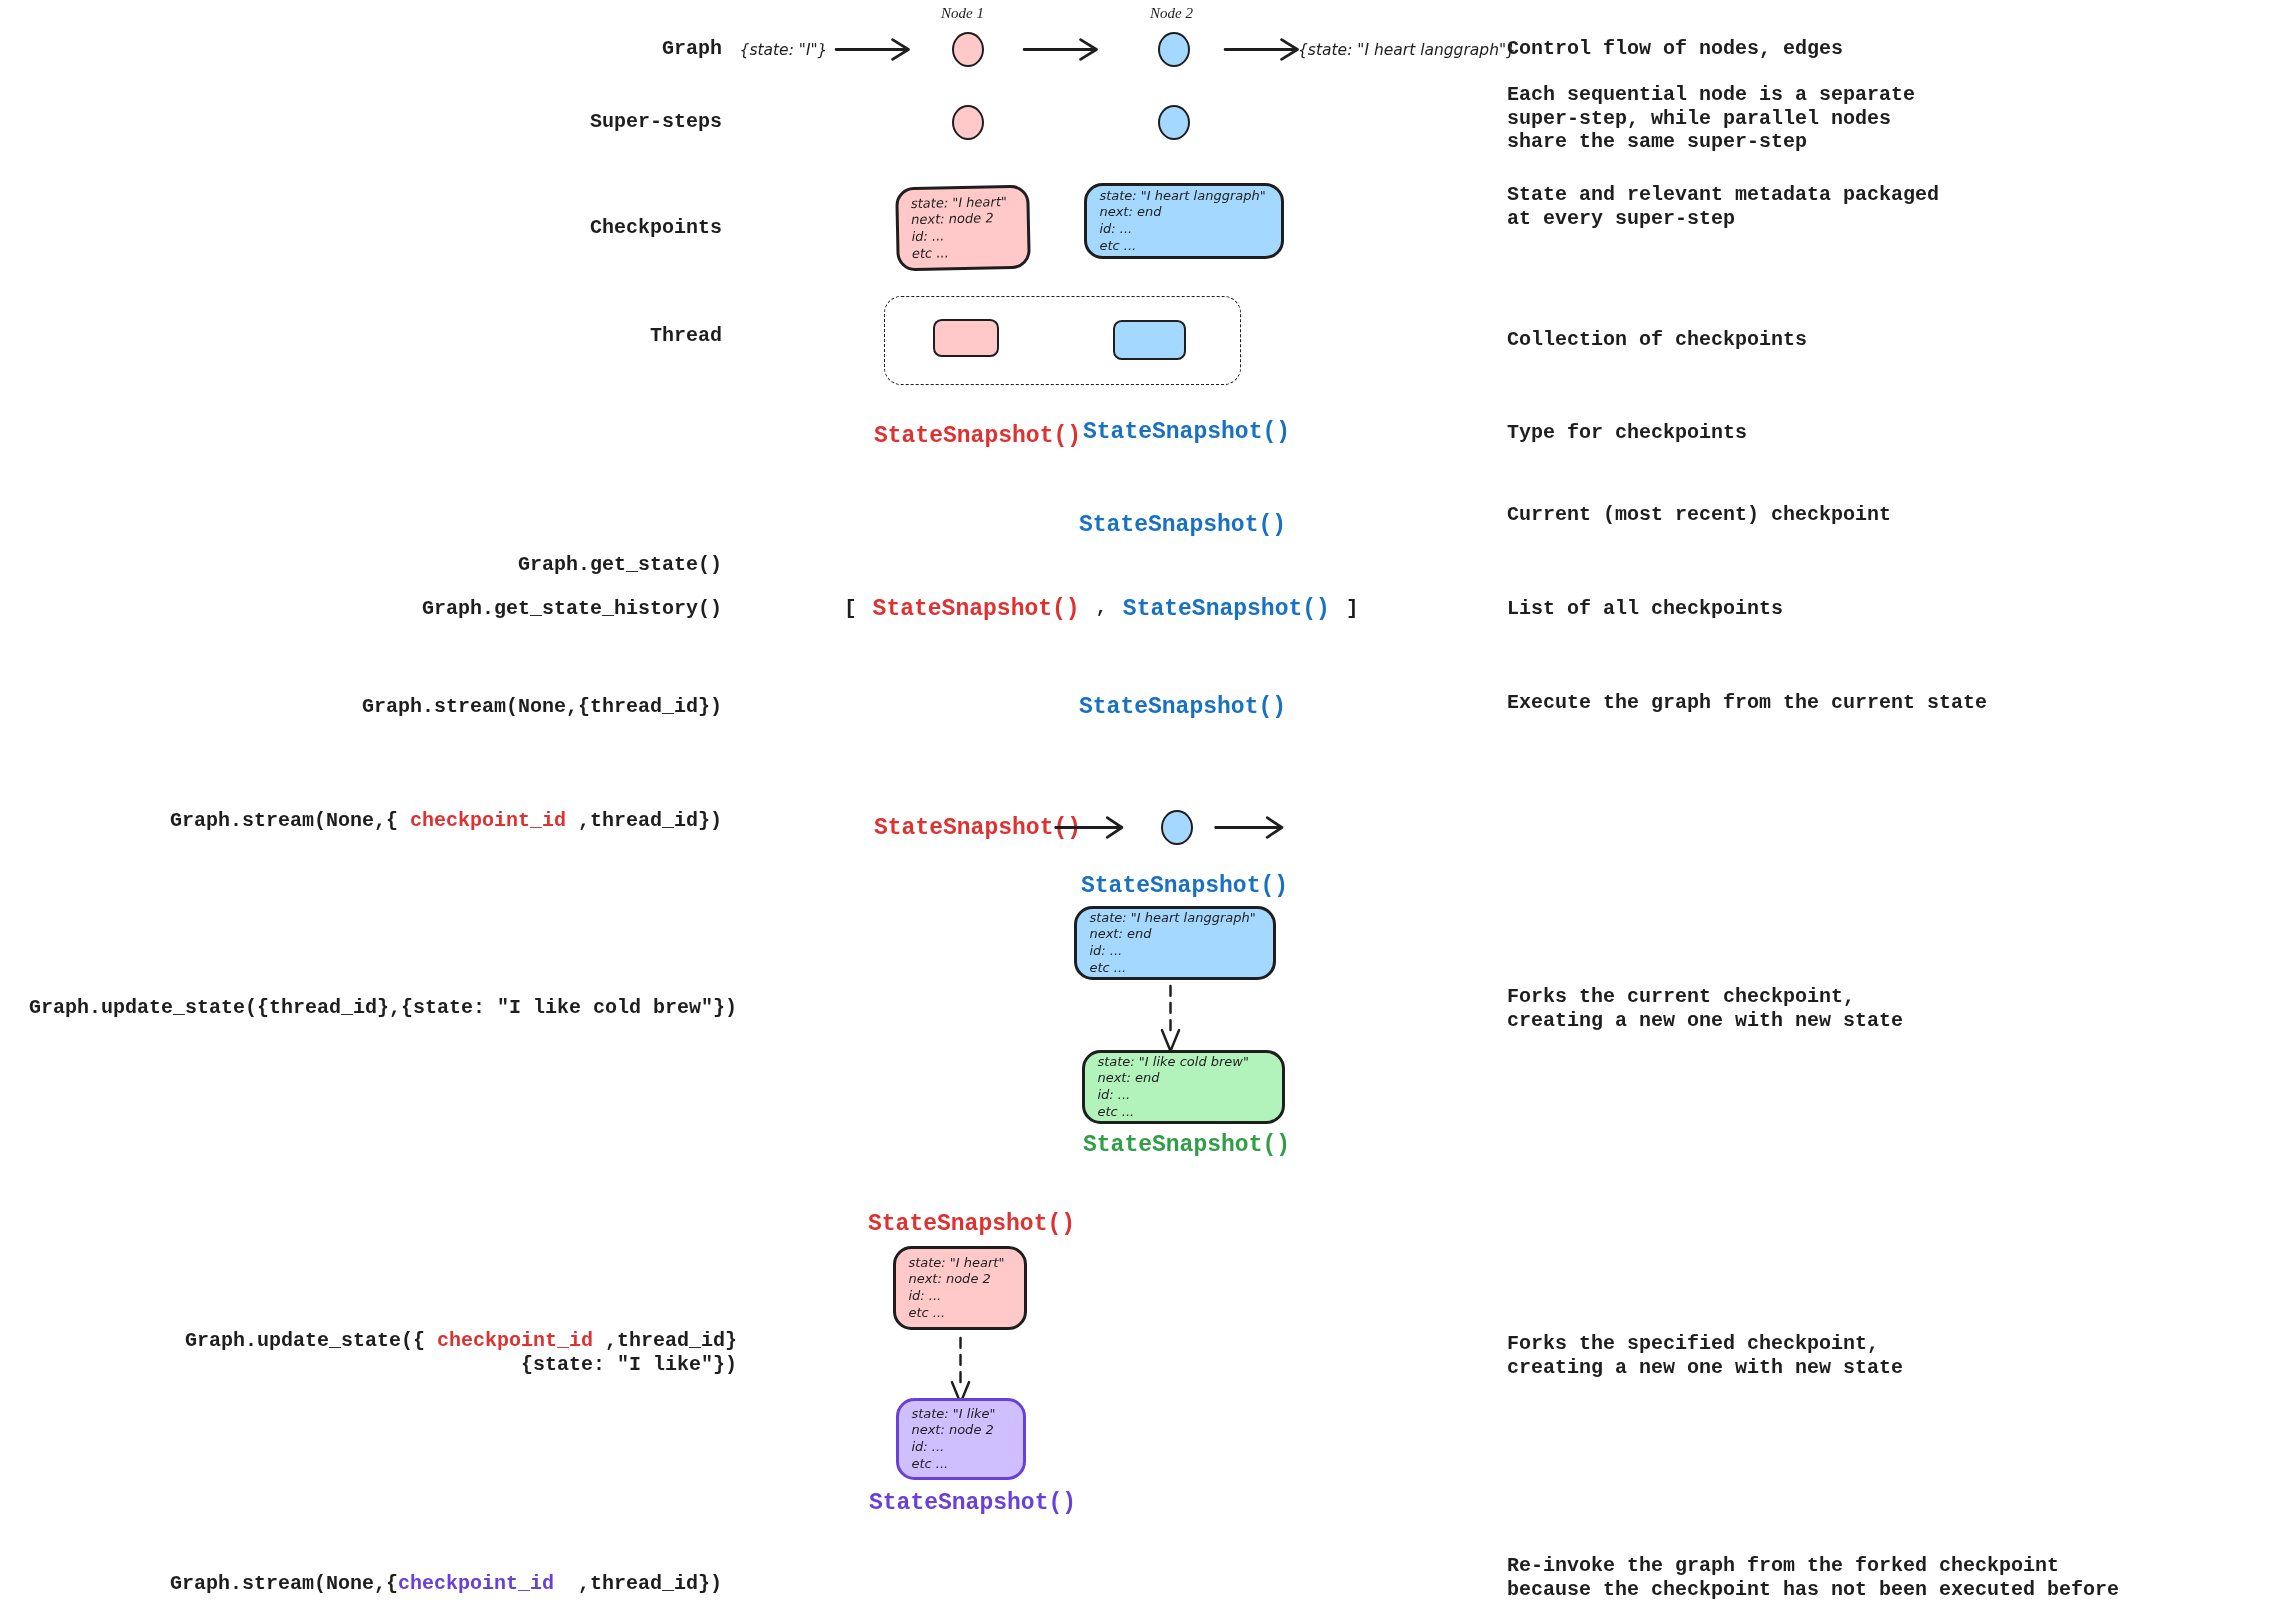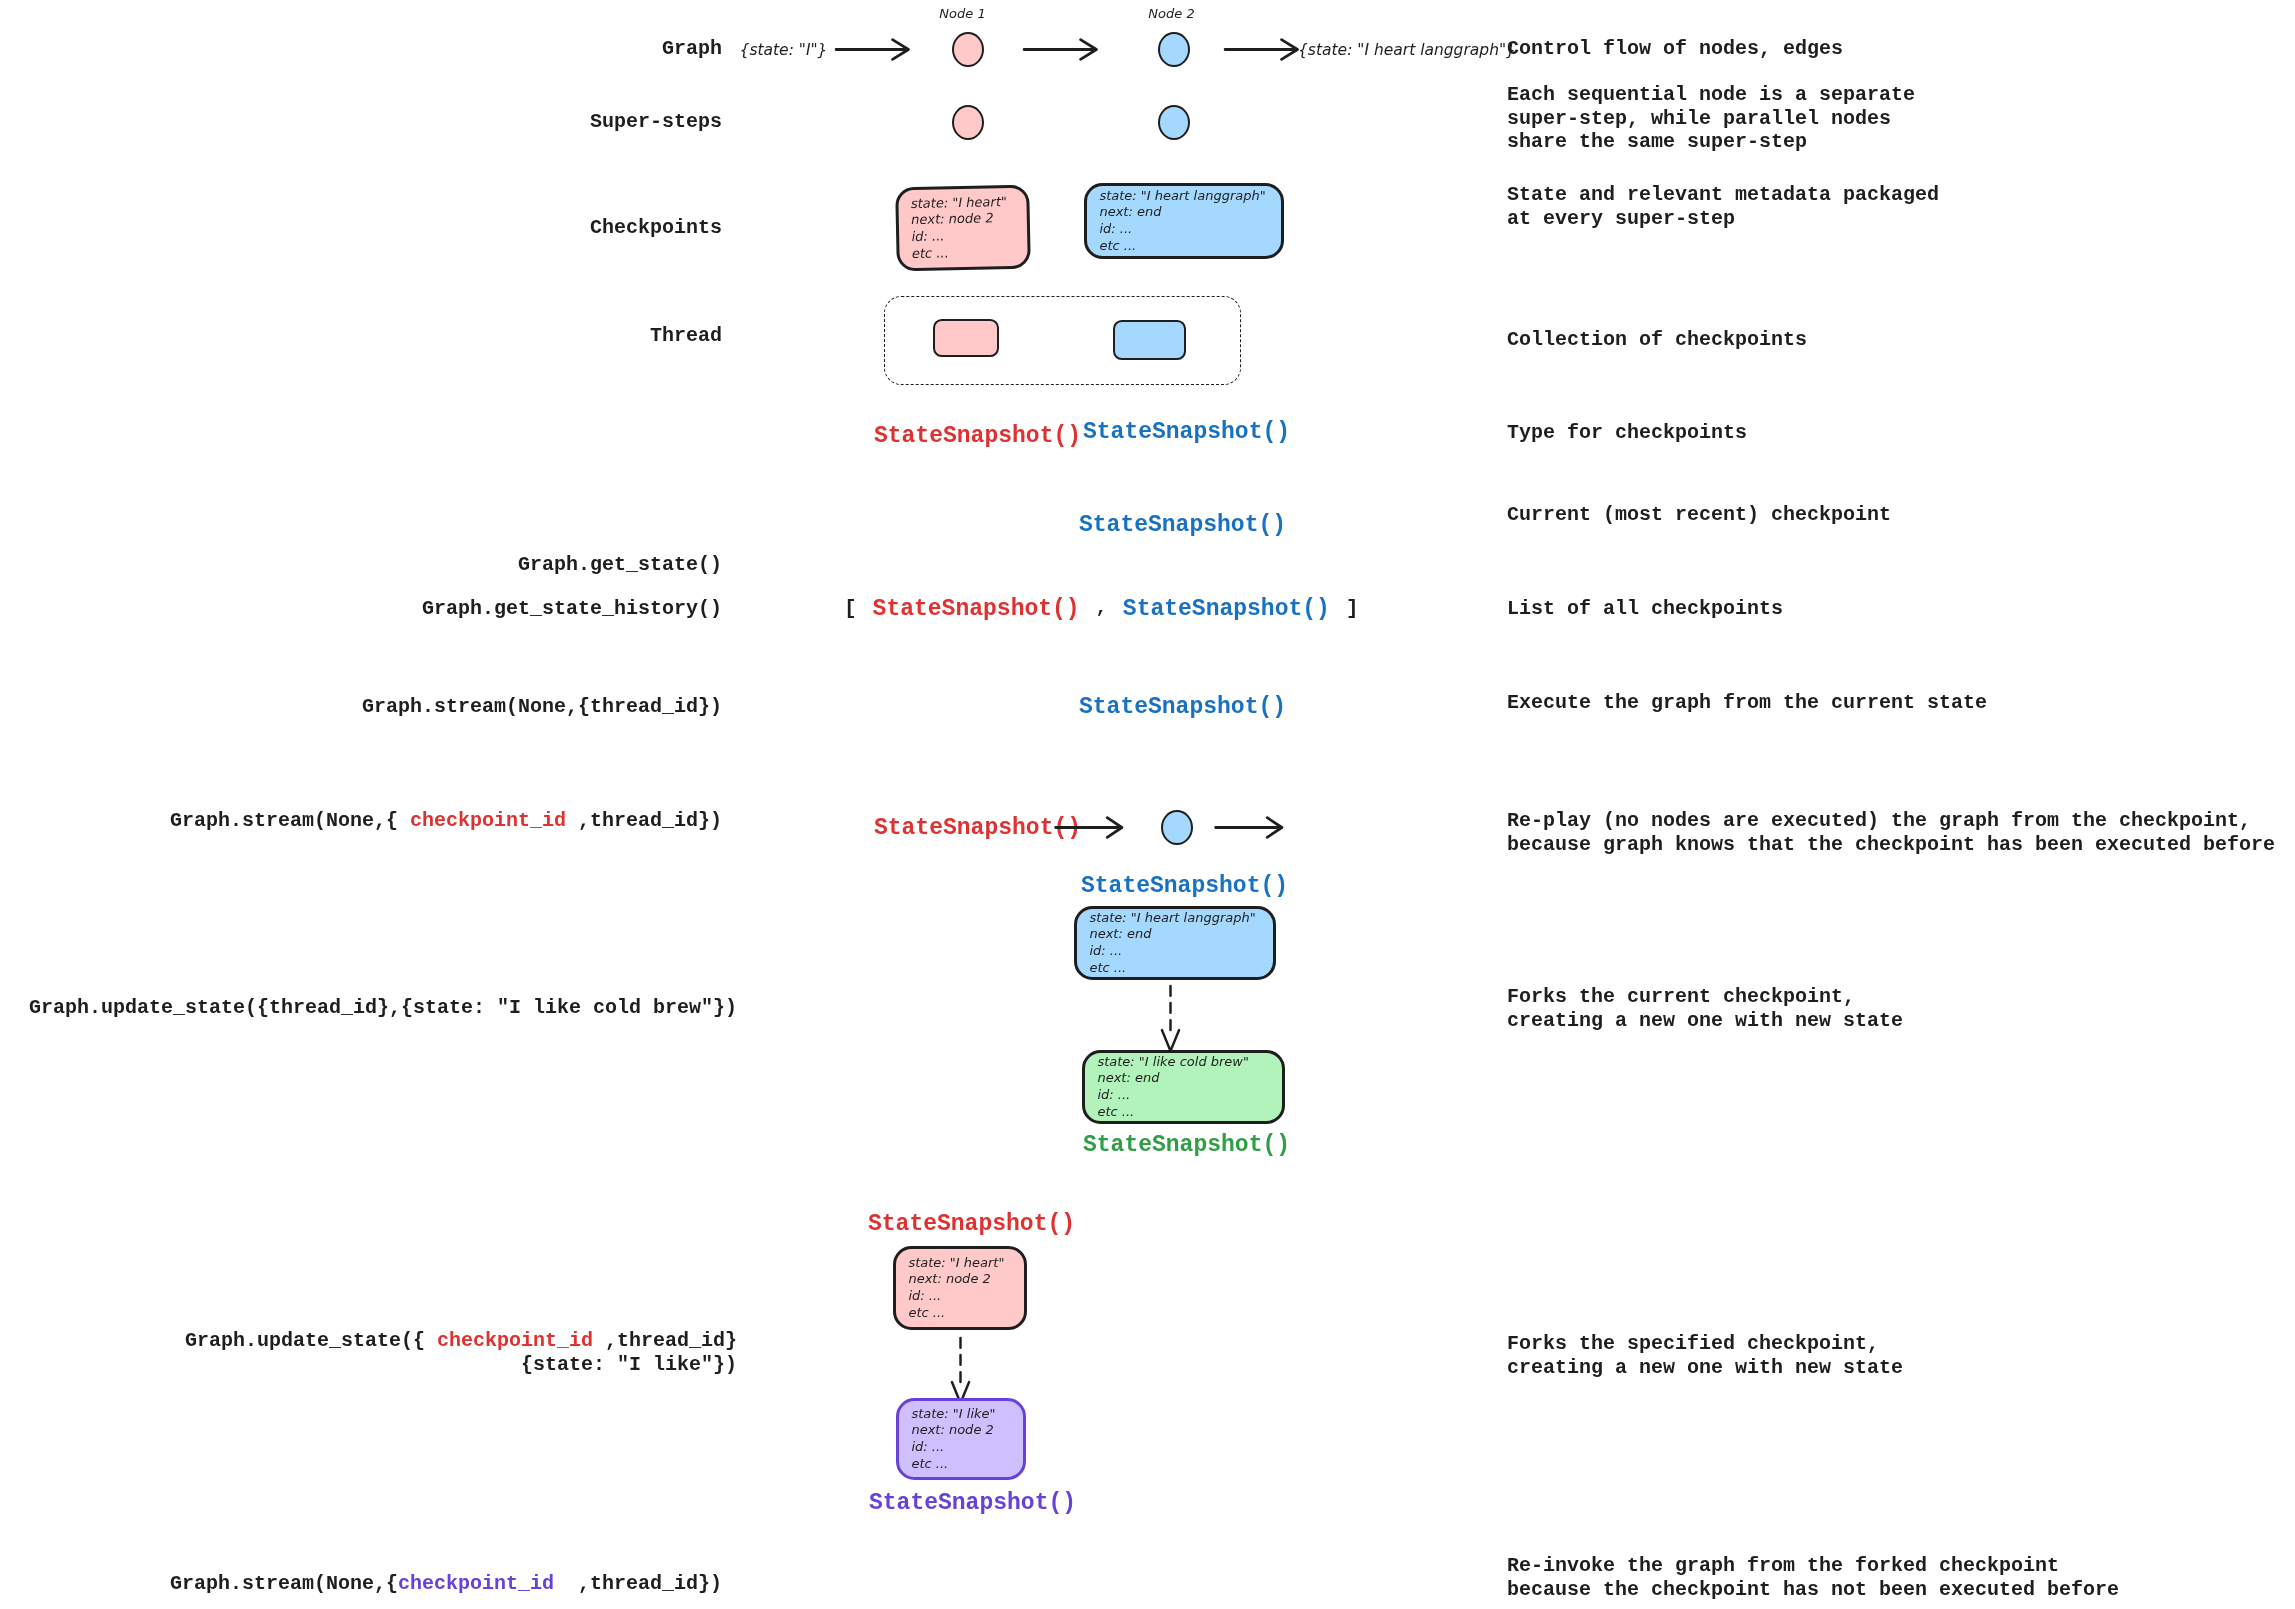--- a/index.html
+++ b/index.html
@@ -30,21 +30,21 @@
   .snap.green{color:#2f9e44;}
   .snap.violet{color:#6741d9;}
   .red-inline{color:#e03131;}
   .violet-inline{color:#6741d9;}
   
   .hand{
     font-family:"DejaVu Sans","Liberation Sans",sans-serif;font-style:italic;
     color:#1e1e1e;text-align:center;white-space:pre;
   }
   .hand.state-io{font-size:15.5px;line-height:20px;}
-  .hand.node-label{font-size:13px;line-height:17.3px;}
+  .hand.node-label{font-size:15px;line-height:17.3px;font-family:Liberation Serif, serif;}
   
   .node{
     border:2.5px solid #1e1e1e;border-radius:50%;
     width:32px;height:35px;box-sizing:border-box;
   }
   .node.pink{background:#ffc9c9;}
   .node.blue{background:#a5d8ff;}
   
   .cbox{
     border:3.1px solid #1e1e1e;border-radius:18.6px;box-sizing:border-box;
@@ -163,22 +163,20 @@
     <svg width="74" height="27" viewBox="0 0 120 44">
         <path d="M4 22 H110 M88 6 L112 22 L88 38" fill="none" stroke="#1e1e1e" stroke-width="4.5" stroke-linecap="round" stroke-linejoin="round"></path>
       </svg>
   </div>
   <div class="abs node blue" style="left:1161px;top:810px;"></div>
   <div class="abs" style="left:1213px;top:814px;">
     <svg width="74" height="27" viewBox="0 0 120 44">
         <path d="M4 22 H110 M88 6 L112 22 L88 38" fill="none" stroke="#1e1e1e" stroke-width="4.5" stroke-linecap="round" stroke-linejoin="round"></path>
       </svg>
   </div>
-  <div class="abs desc" style="left:1507px;top:809px;">Re-play (no nodes are executed) the graph from the checkpoint,
-because graph knows that the checkpoint has been executed before</div>
 
   <div class="abs snap blue" style="left:1081px;top:873px;width:186px;">StateSnapshot()</div>
   <div class="abs cbox blue" style="left:1074px;top:906px;width:202px;height:74px;">
     <span class="bline">state: "I heart langgraph"</span>
     <span class="bline">next: end</span>
     <span class="bline">id: ...</span>
     <span class="bline">etc ...</span>
   </div>
   <div class="abs" style="left:1157px;top:983px;">
     <svg width="27" height="72" viewBox="0 0 44 116">

